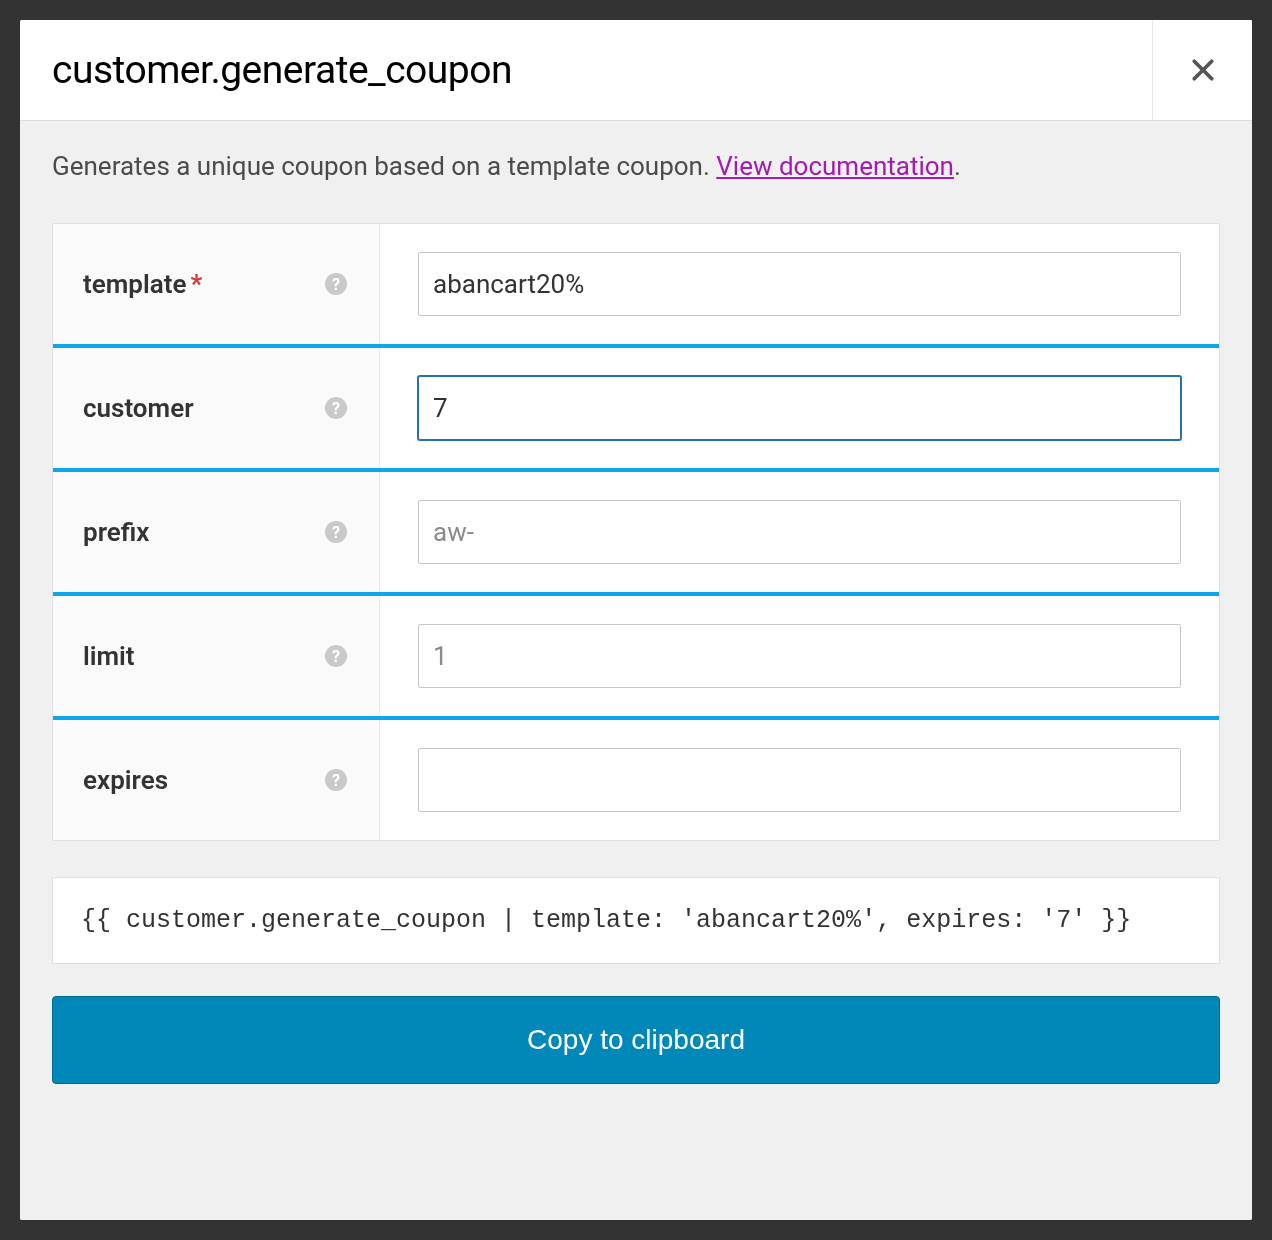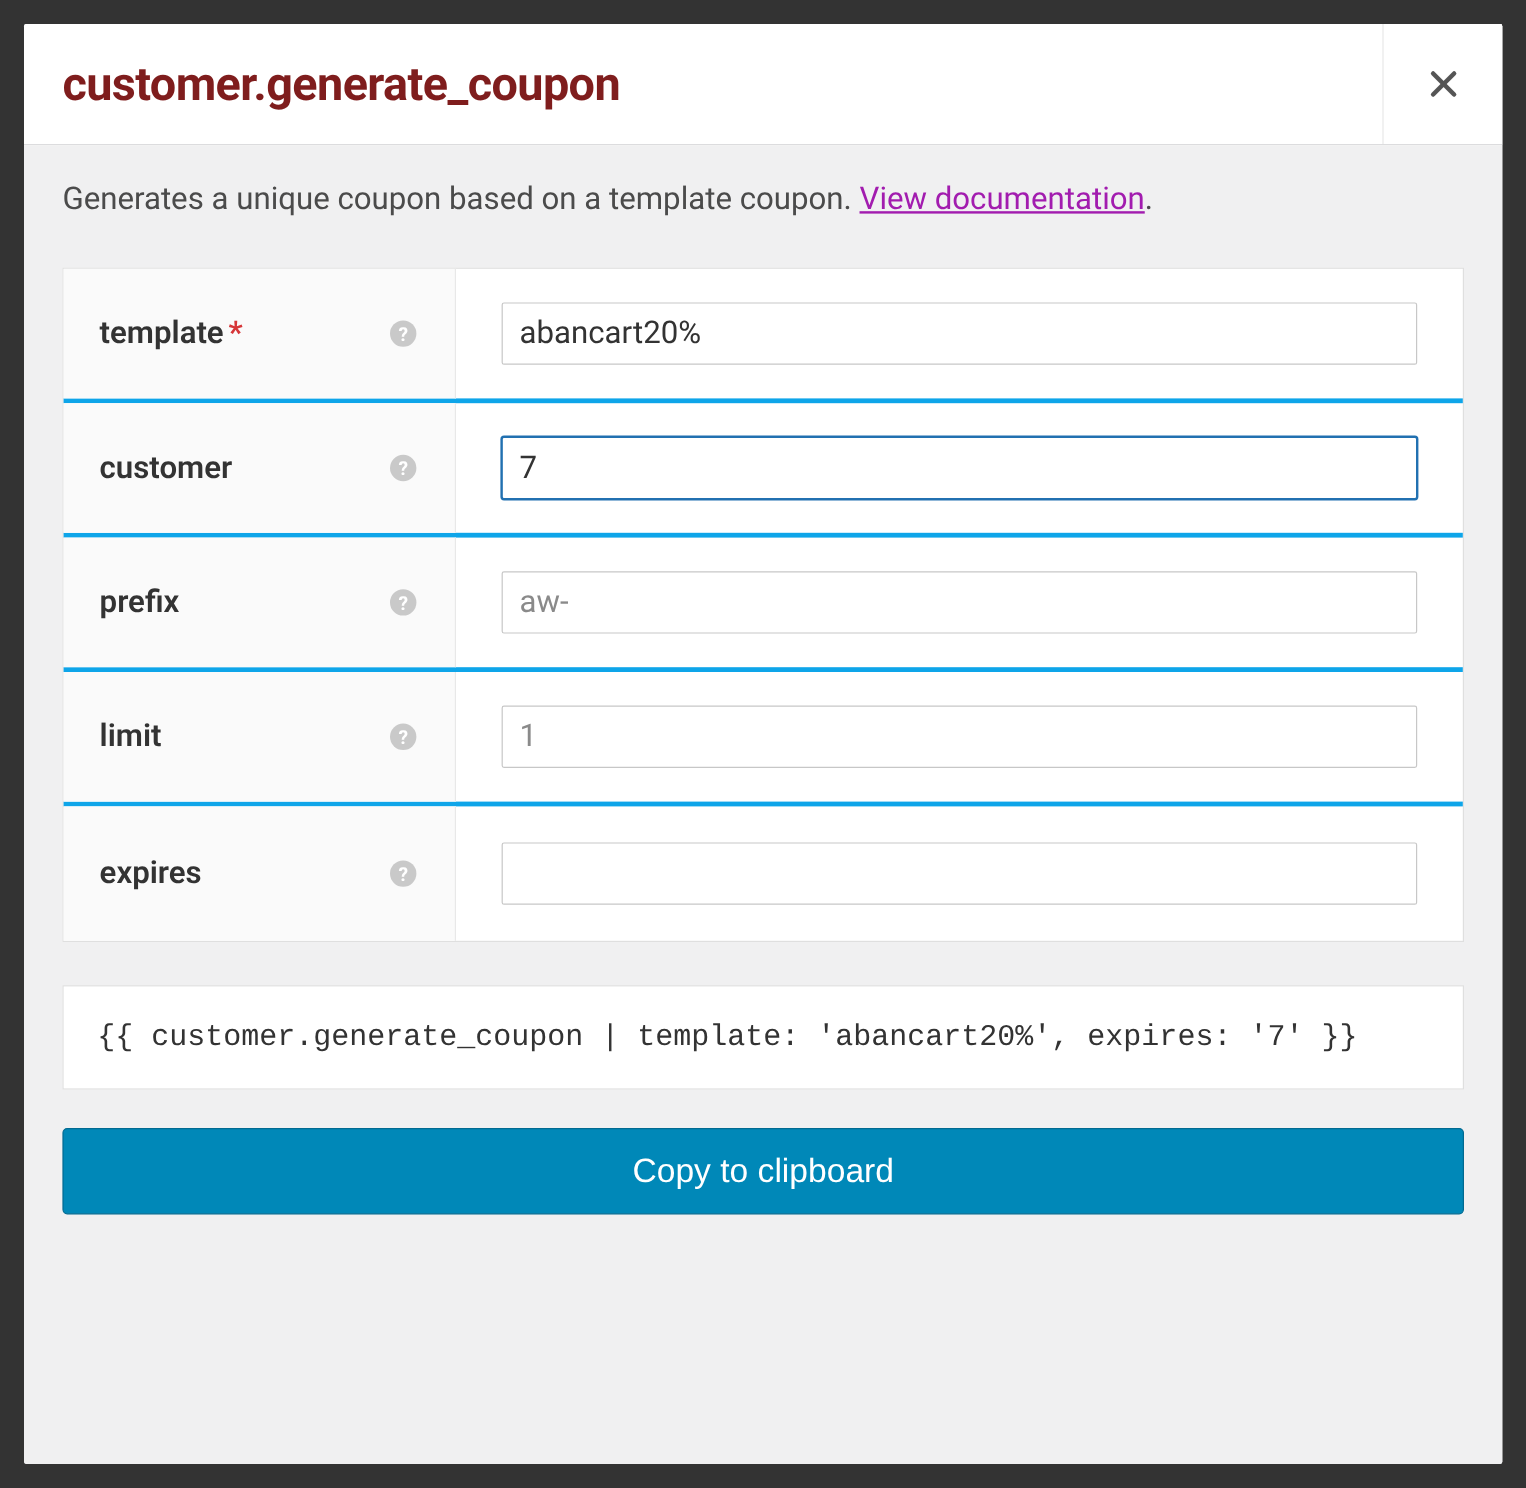--- a/index.html
+++ b/index.html
@@ -27,22 +27,22 @@
     }
     .modal-header {
       display: flex;
       align-items: center;
       justify-content: space-between;
       border-bottom: 1px solid #dcdcde;
       background: #fff;
     }
     .modal-title {
       font-size: 39px;
-      font-weight: 700;
-      color: #7f1d1d;
+      font-weight: 400;
+      color: #000000;
       padding: 8px 32px;
       letter-spacing: -0.5px;
     }
     .close-btn {
       width: 100px;
       height: 100px;
       display: flex;
       align-items: center;
       justify-content: center;
       border-left: 1px solid #e8e8e8;
@@ -117,21 +117,21 @@
       flex-shrink: 0;
     }
     .input-cell {
       flex: 1;
       padding: 28px 38px;
       display: flex;
       align-items: center;
     }
     .input-cell input {
       width: 100%;
-      height: 52px;
+      height: 64px;
       border: 1px solid #c7c7c7;
       border-radius: 2px;
       padding: 0 14px;
       font-size: 26px;
       font-family: inherit;
       color: #333;
       background: #fff;
       outline: none;
     }
     .input-cell input::placeholder {
@@ -147,21 +147,21 @@
       padding: 28px 28px;
       font-family: "SFMono-Regular", Consolas, "Liberation Mono", Menlo, monospace;
       font-size: 25px;
       color: #333;
       margin-bottom: 32px;
       white-space: nowrap;
       overflow: hidden;
     }
     .copy-btn {
       width: 100%;
-      height: 72px;
+      height: 88px;
       background: #0088b8;
       border: 1px solid #006a91;
       color: #fff;
       font-size: 28px;
       font-weight: 400;
       border-radius: 4px;
       cursor: pointer;
       display: flex;
       align-items: center;
       justify-content: center;

